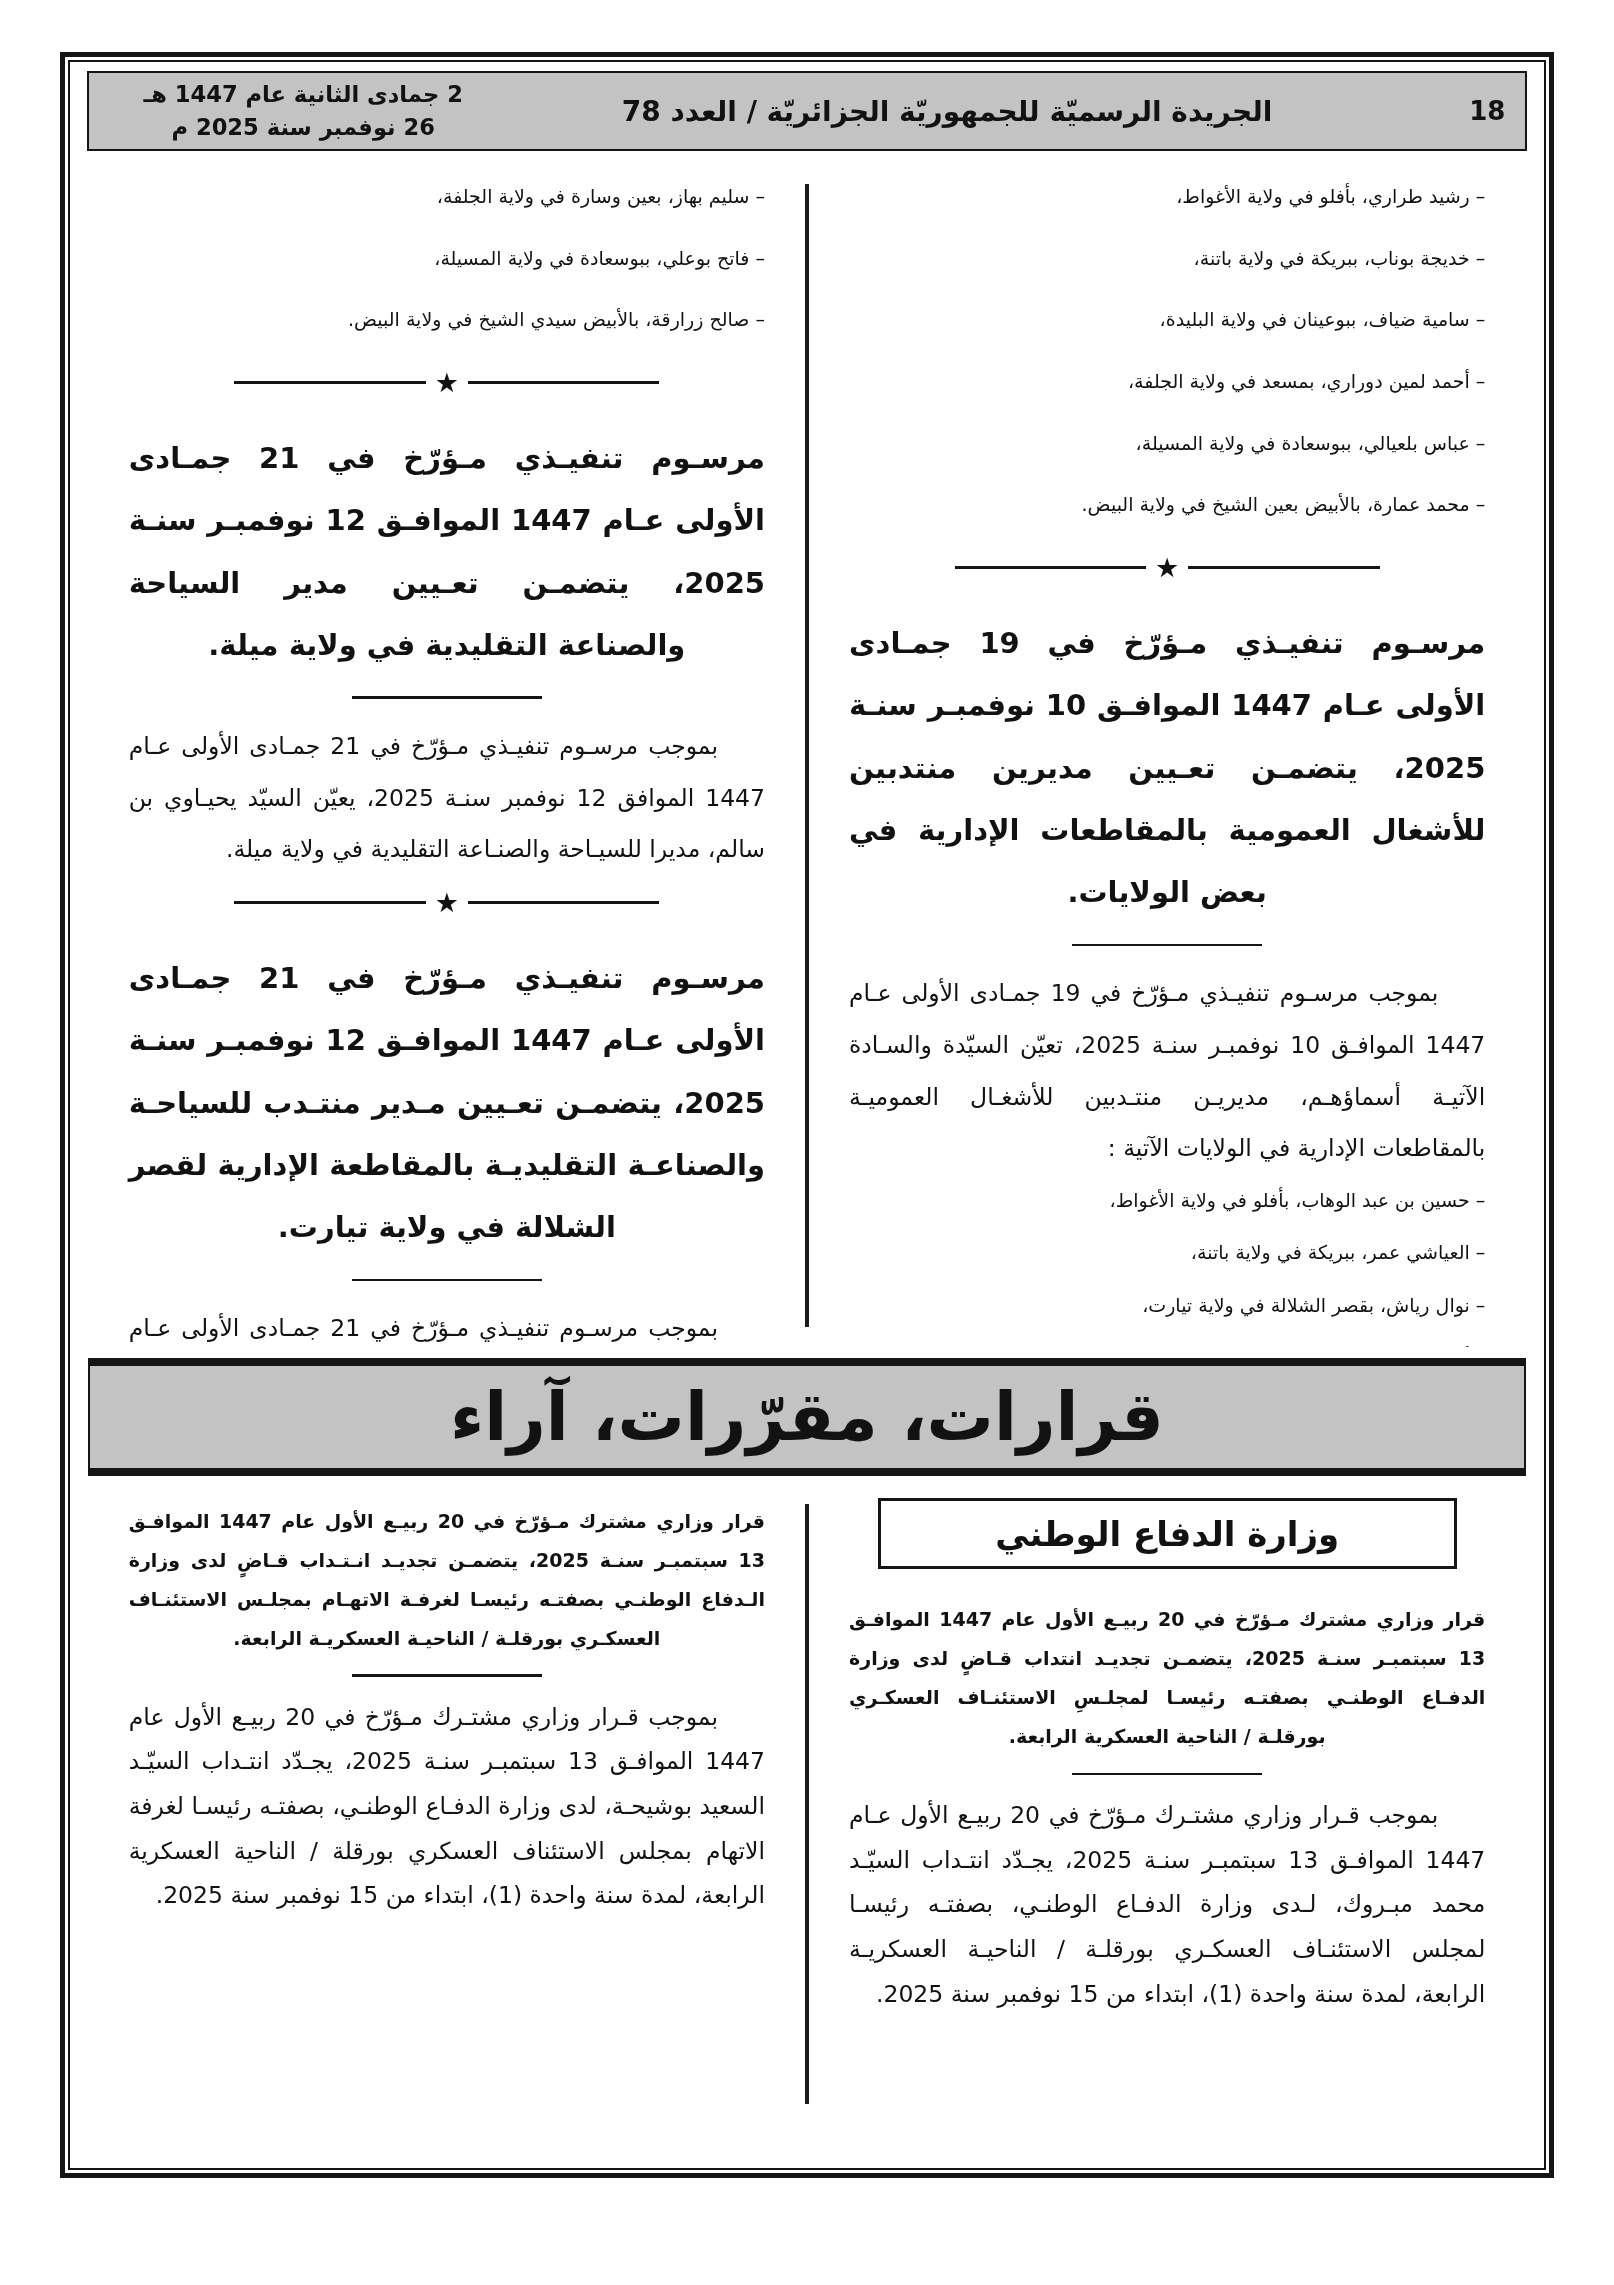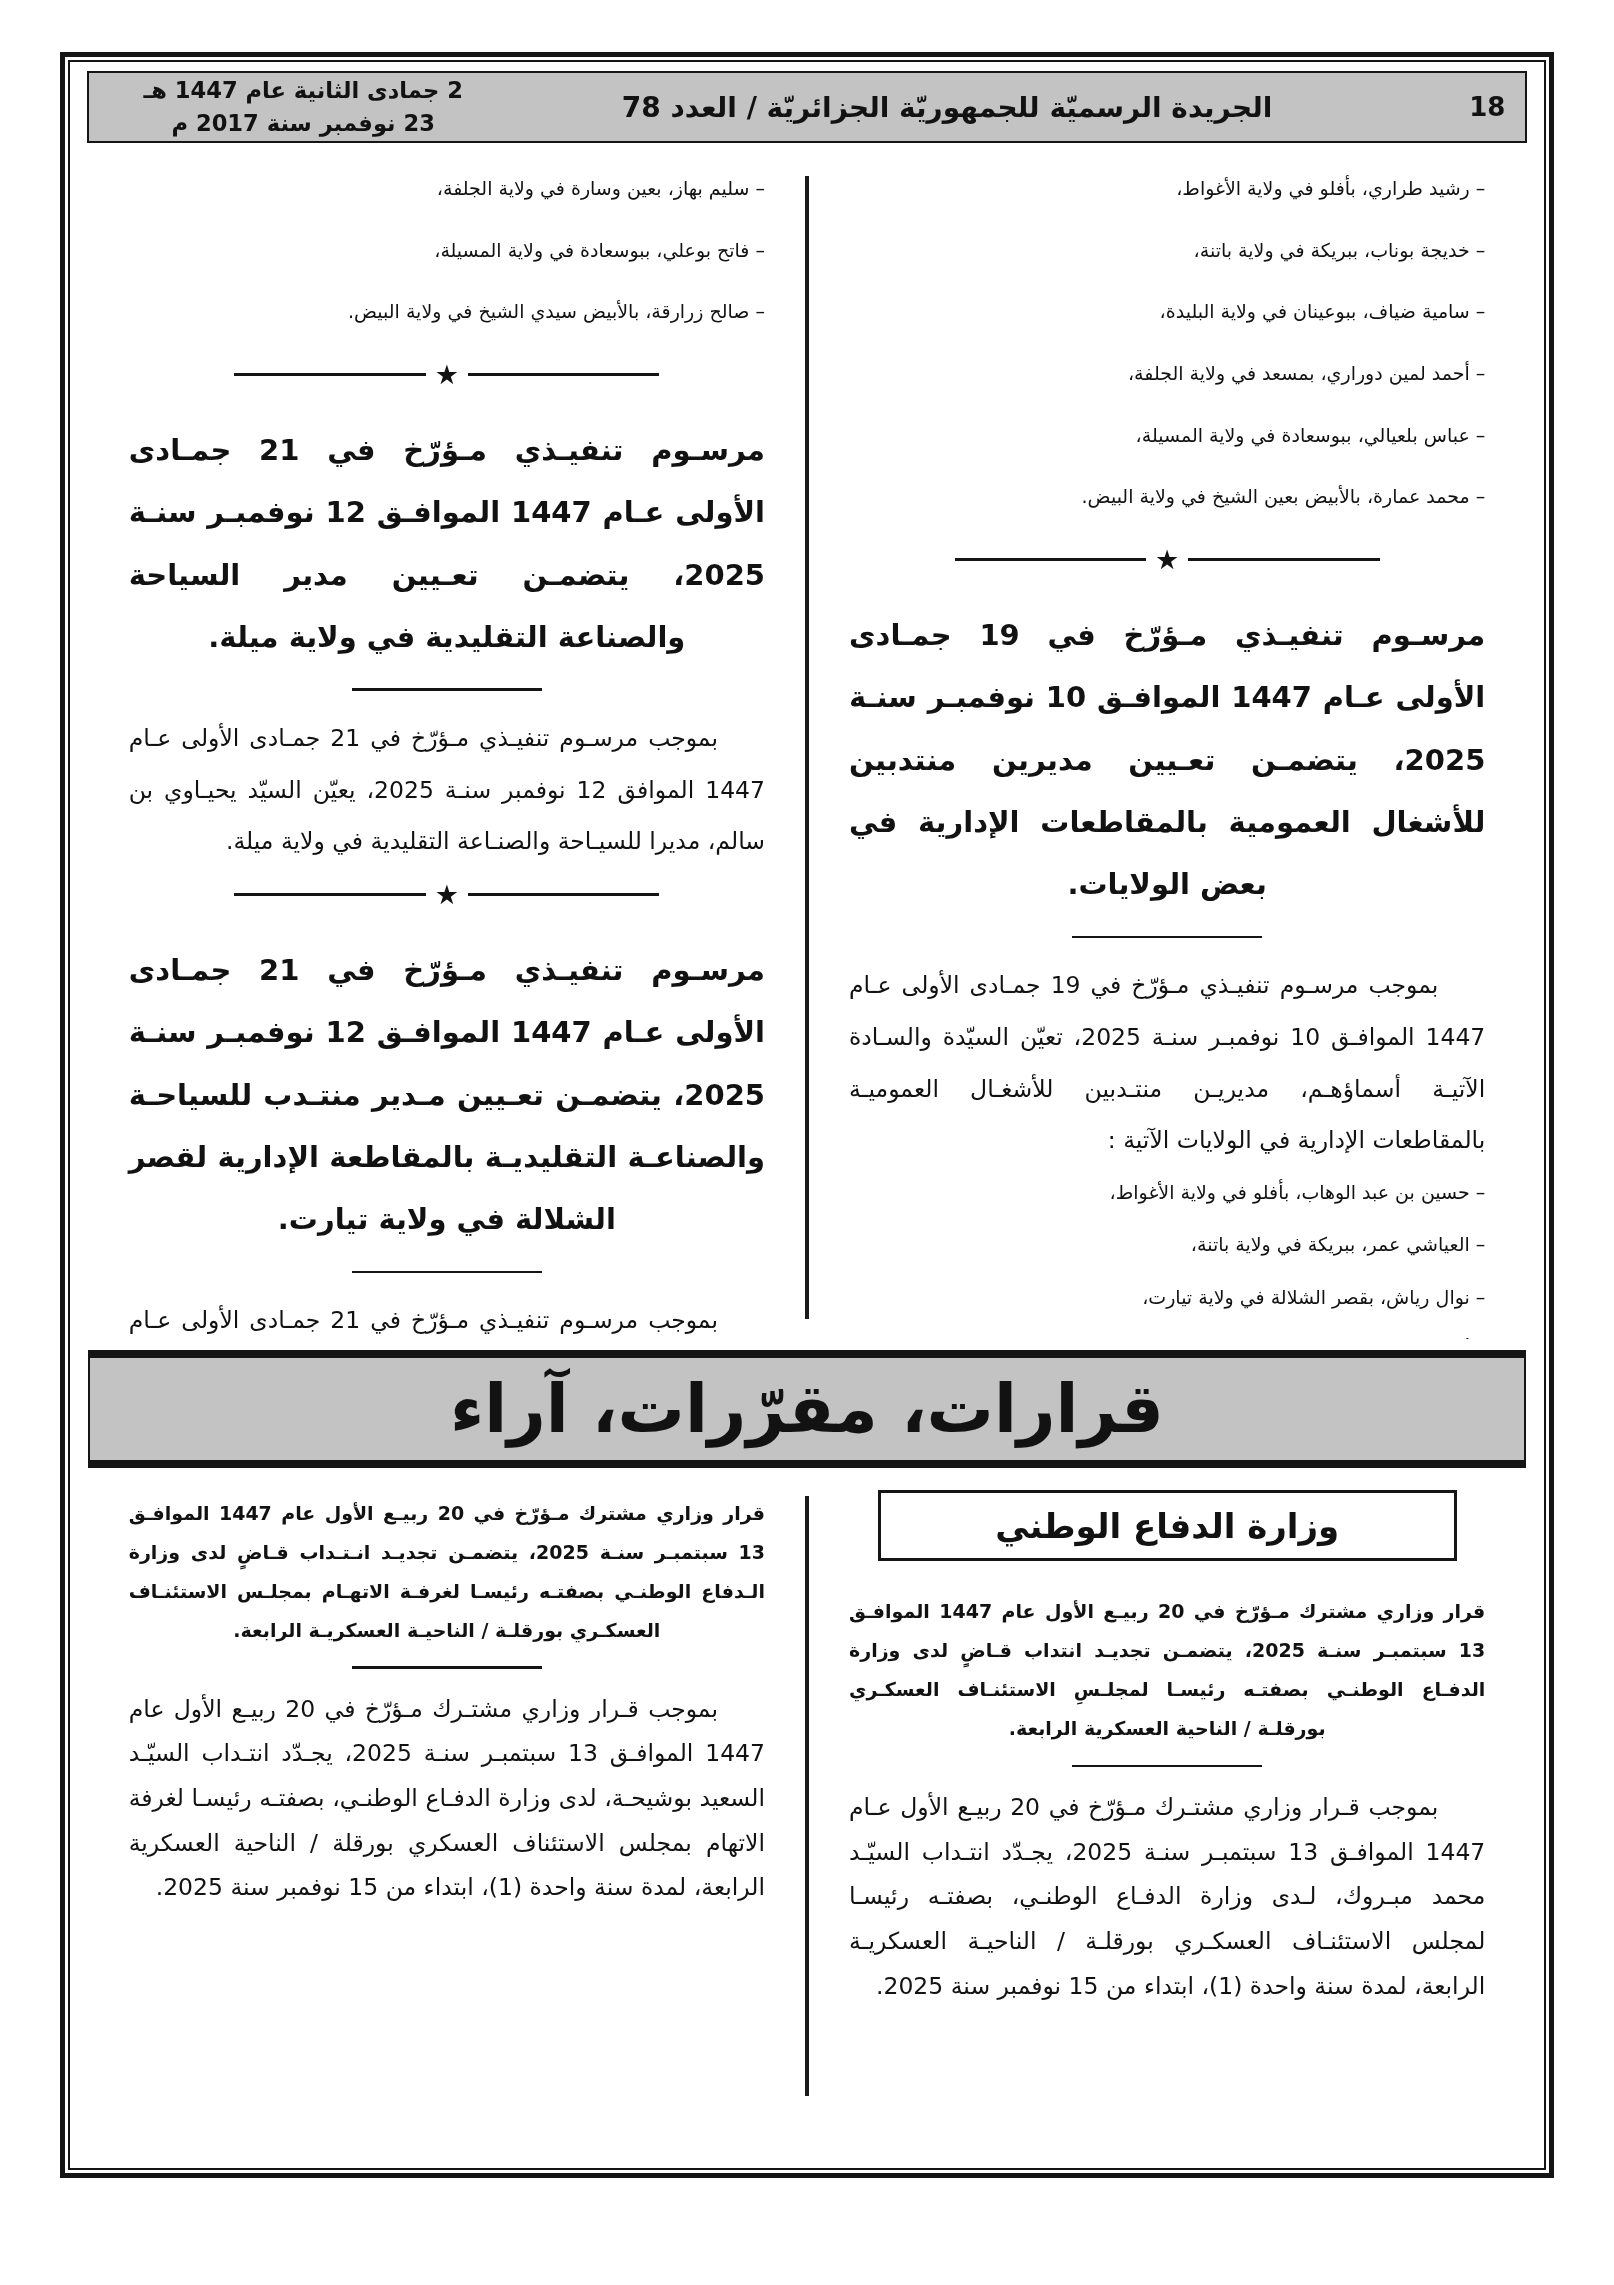--- a/index.html
+++ b/index.html
@@ -22,21 +22,21 @@
     content: ""; position: absolute; inset: 2.7px;
     border: 2.7px solid #151515; pointer-events: none;
   }
   .frame-inner {
     position: absolute; inset: 9px;
     padding: 3.6px 12.7px; box-sizing: border-box;
     overflow: hidden;
   }
   
   .masthead {
-    height: 72px; background: #c3c3c3;
+    height: 80px; background: #c3c3c3;
     border: 2.7px solid #151515; box-sizing: border-box;
     display: flex; align-items: center;
     direction: ltr;
     padding: 0 20px; margin-top: 1.8px;
   }
   .masthead .zone-left  { width: 389px; text-align: center; direction: rtl; }
   .masthead .zone-mid   { flex: 1; text-align: center; direction: rtl; }
   .masthead .zone-right { width: 109px; text-align: right; }
   .dates { font-weight: bold; font-size: 22.6px; line-height: 1.5; }
   .masthead-title { font-weight: bold; font-size: 28px; }
@@ -102,21 +102,21 @@
 </style>
 </head>
 <body>
 
 <div class="frame">
   <div class="frame-inner">
 
     <header class="masthead">
       <div class="zone-left">
         <div class="dates">2 جمادى الثانية عام 1447 هـ</div>
-        <div class="dates">23 نوفمبر سنة 2017 م</div>
+        <div class="dates">26 نوفمبر سنة 2025 م</div>
       </div>
       <div class="zone-mid">
         <span class="masthead-title">الجريدة الرسميّة للجمهوريّة الجزائريّة / العدد 78</span>
       </div>
       <div class="zone-right">
         <span class="page-number">18</span>
       </div>
     </header>
 
     <div class="section top">

